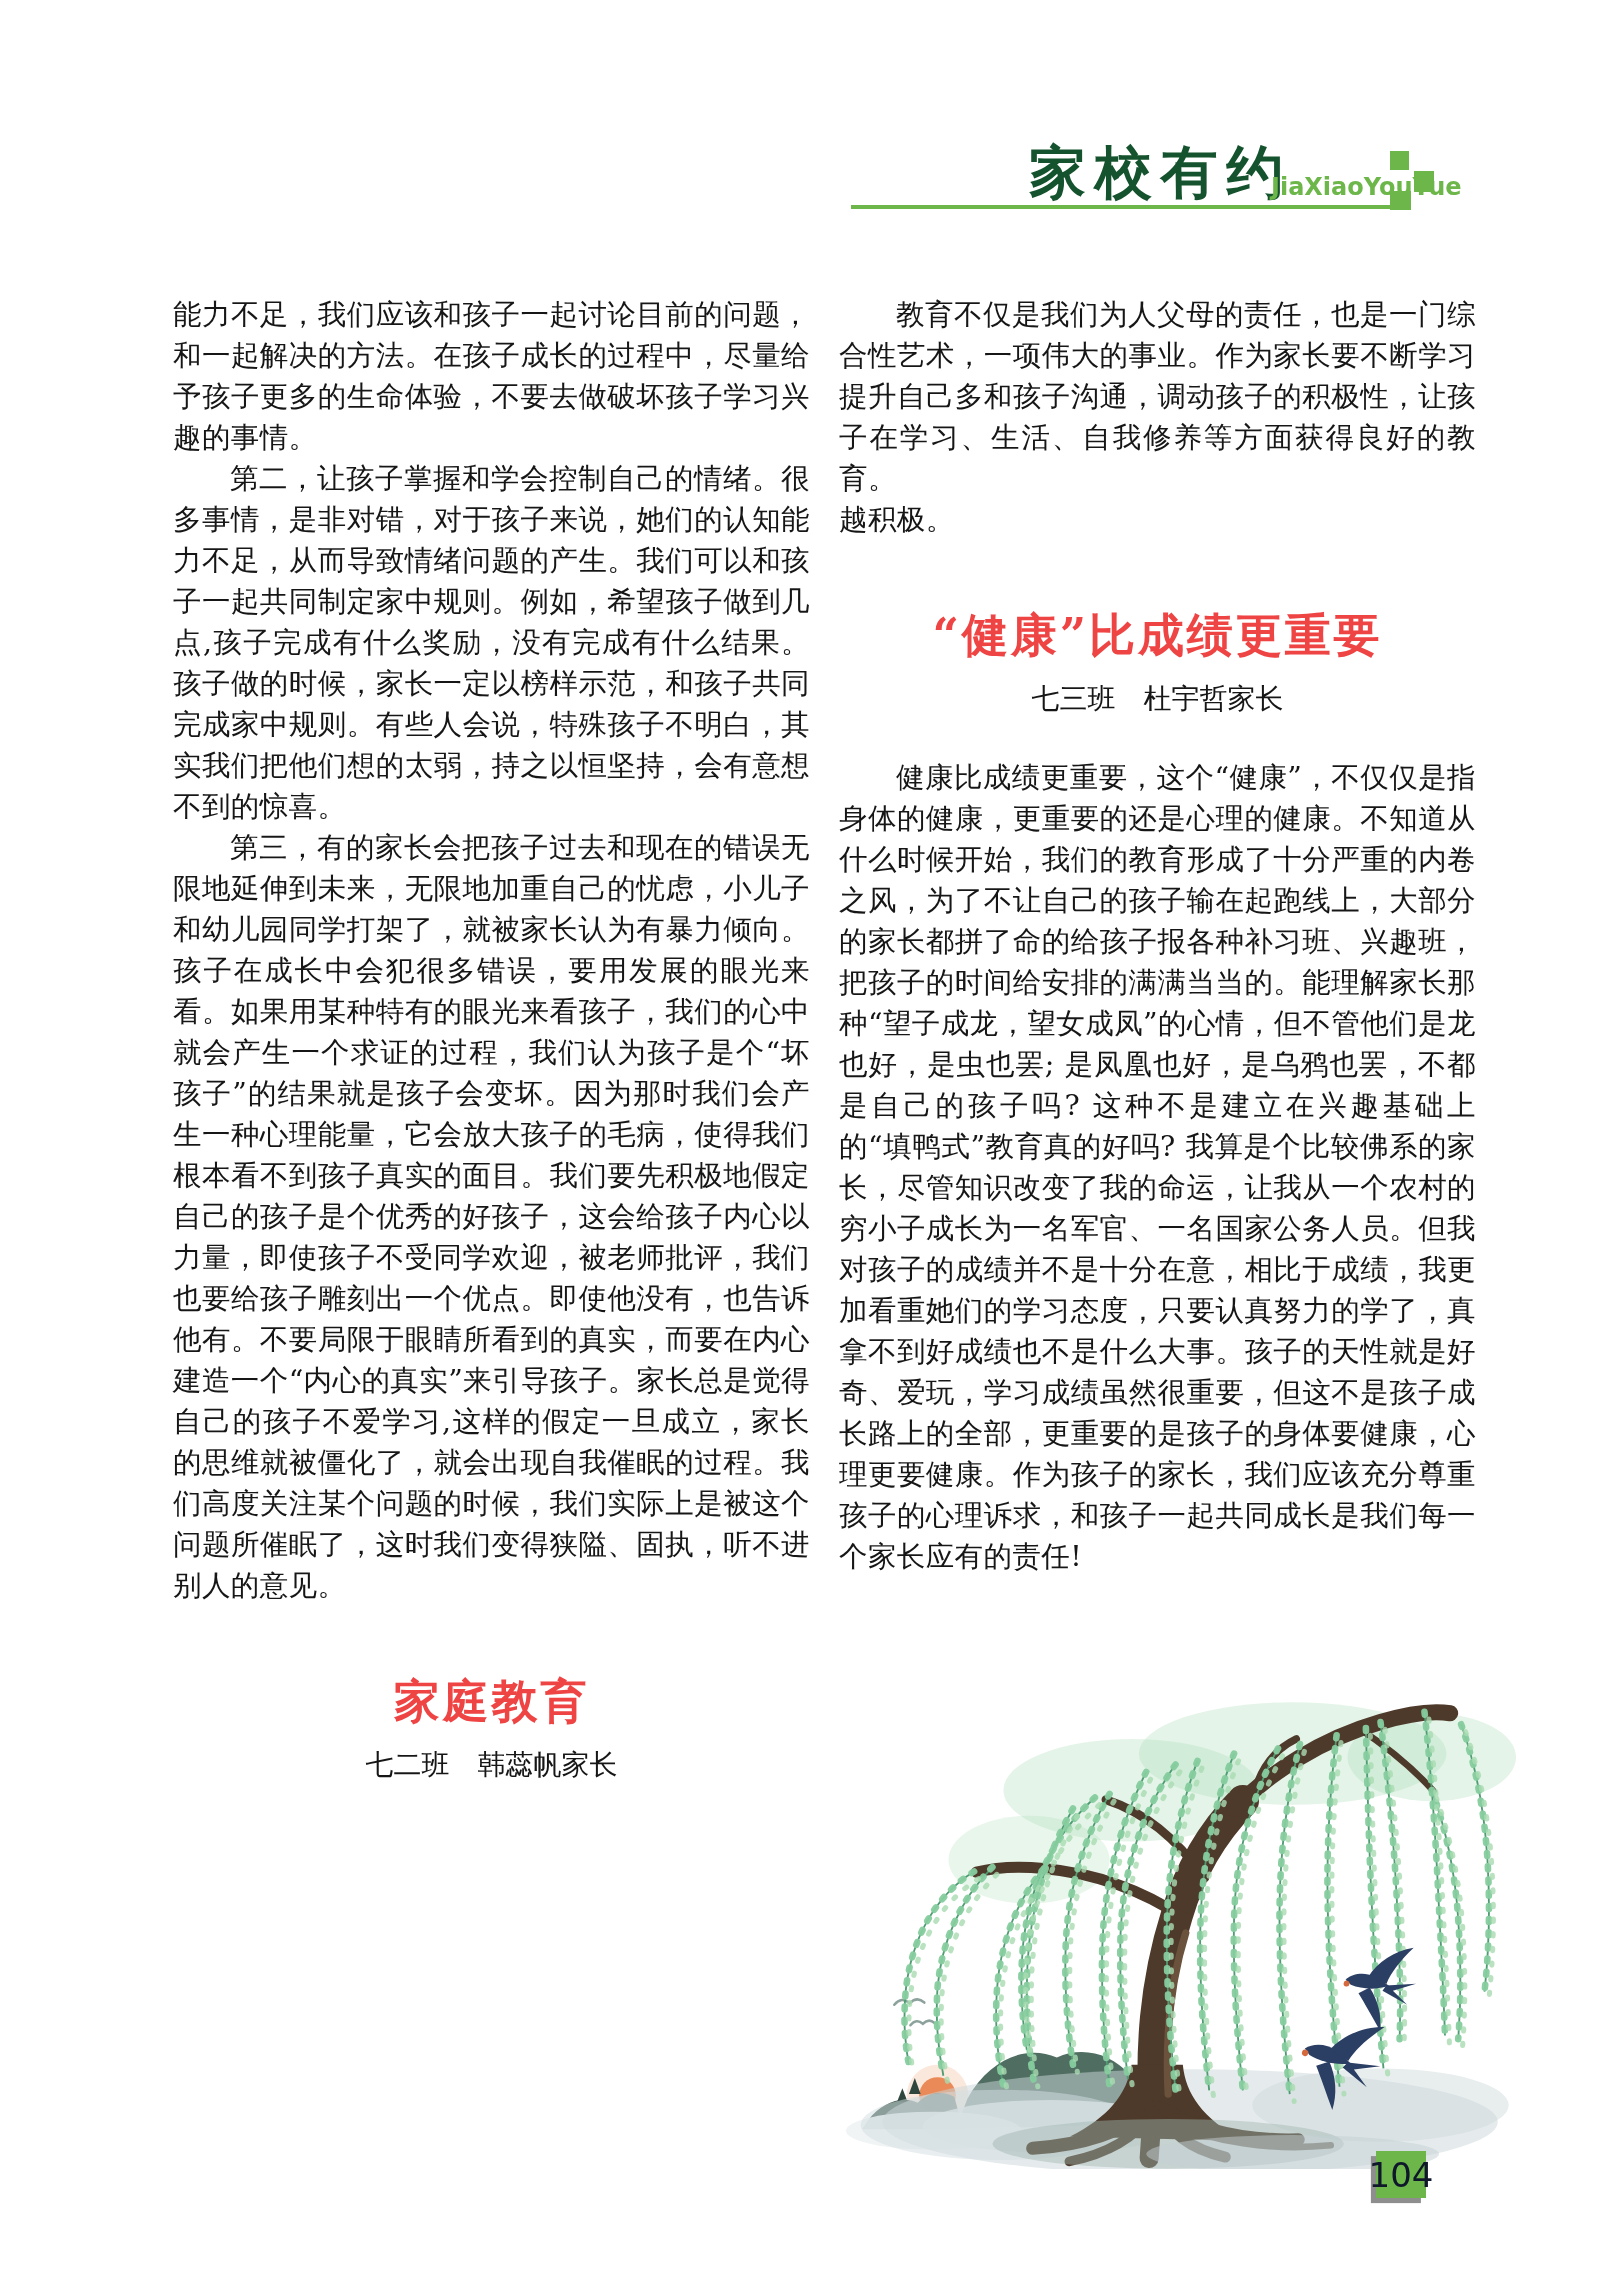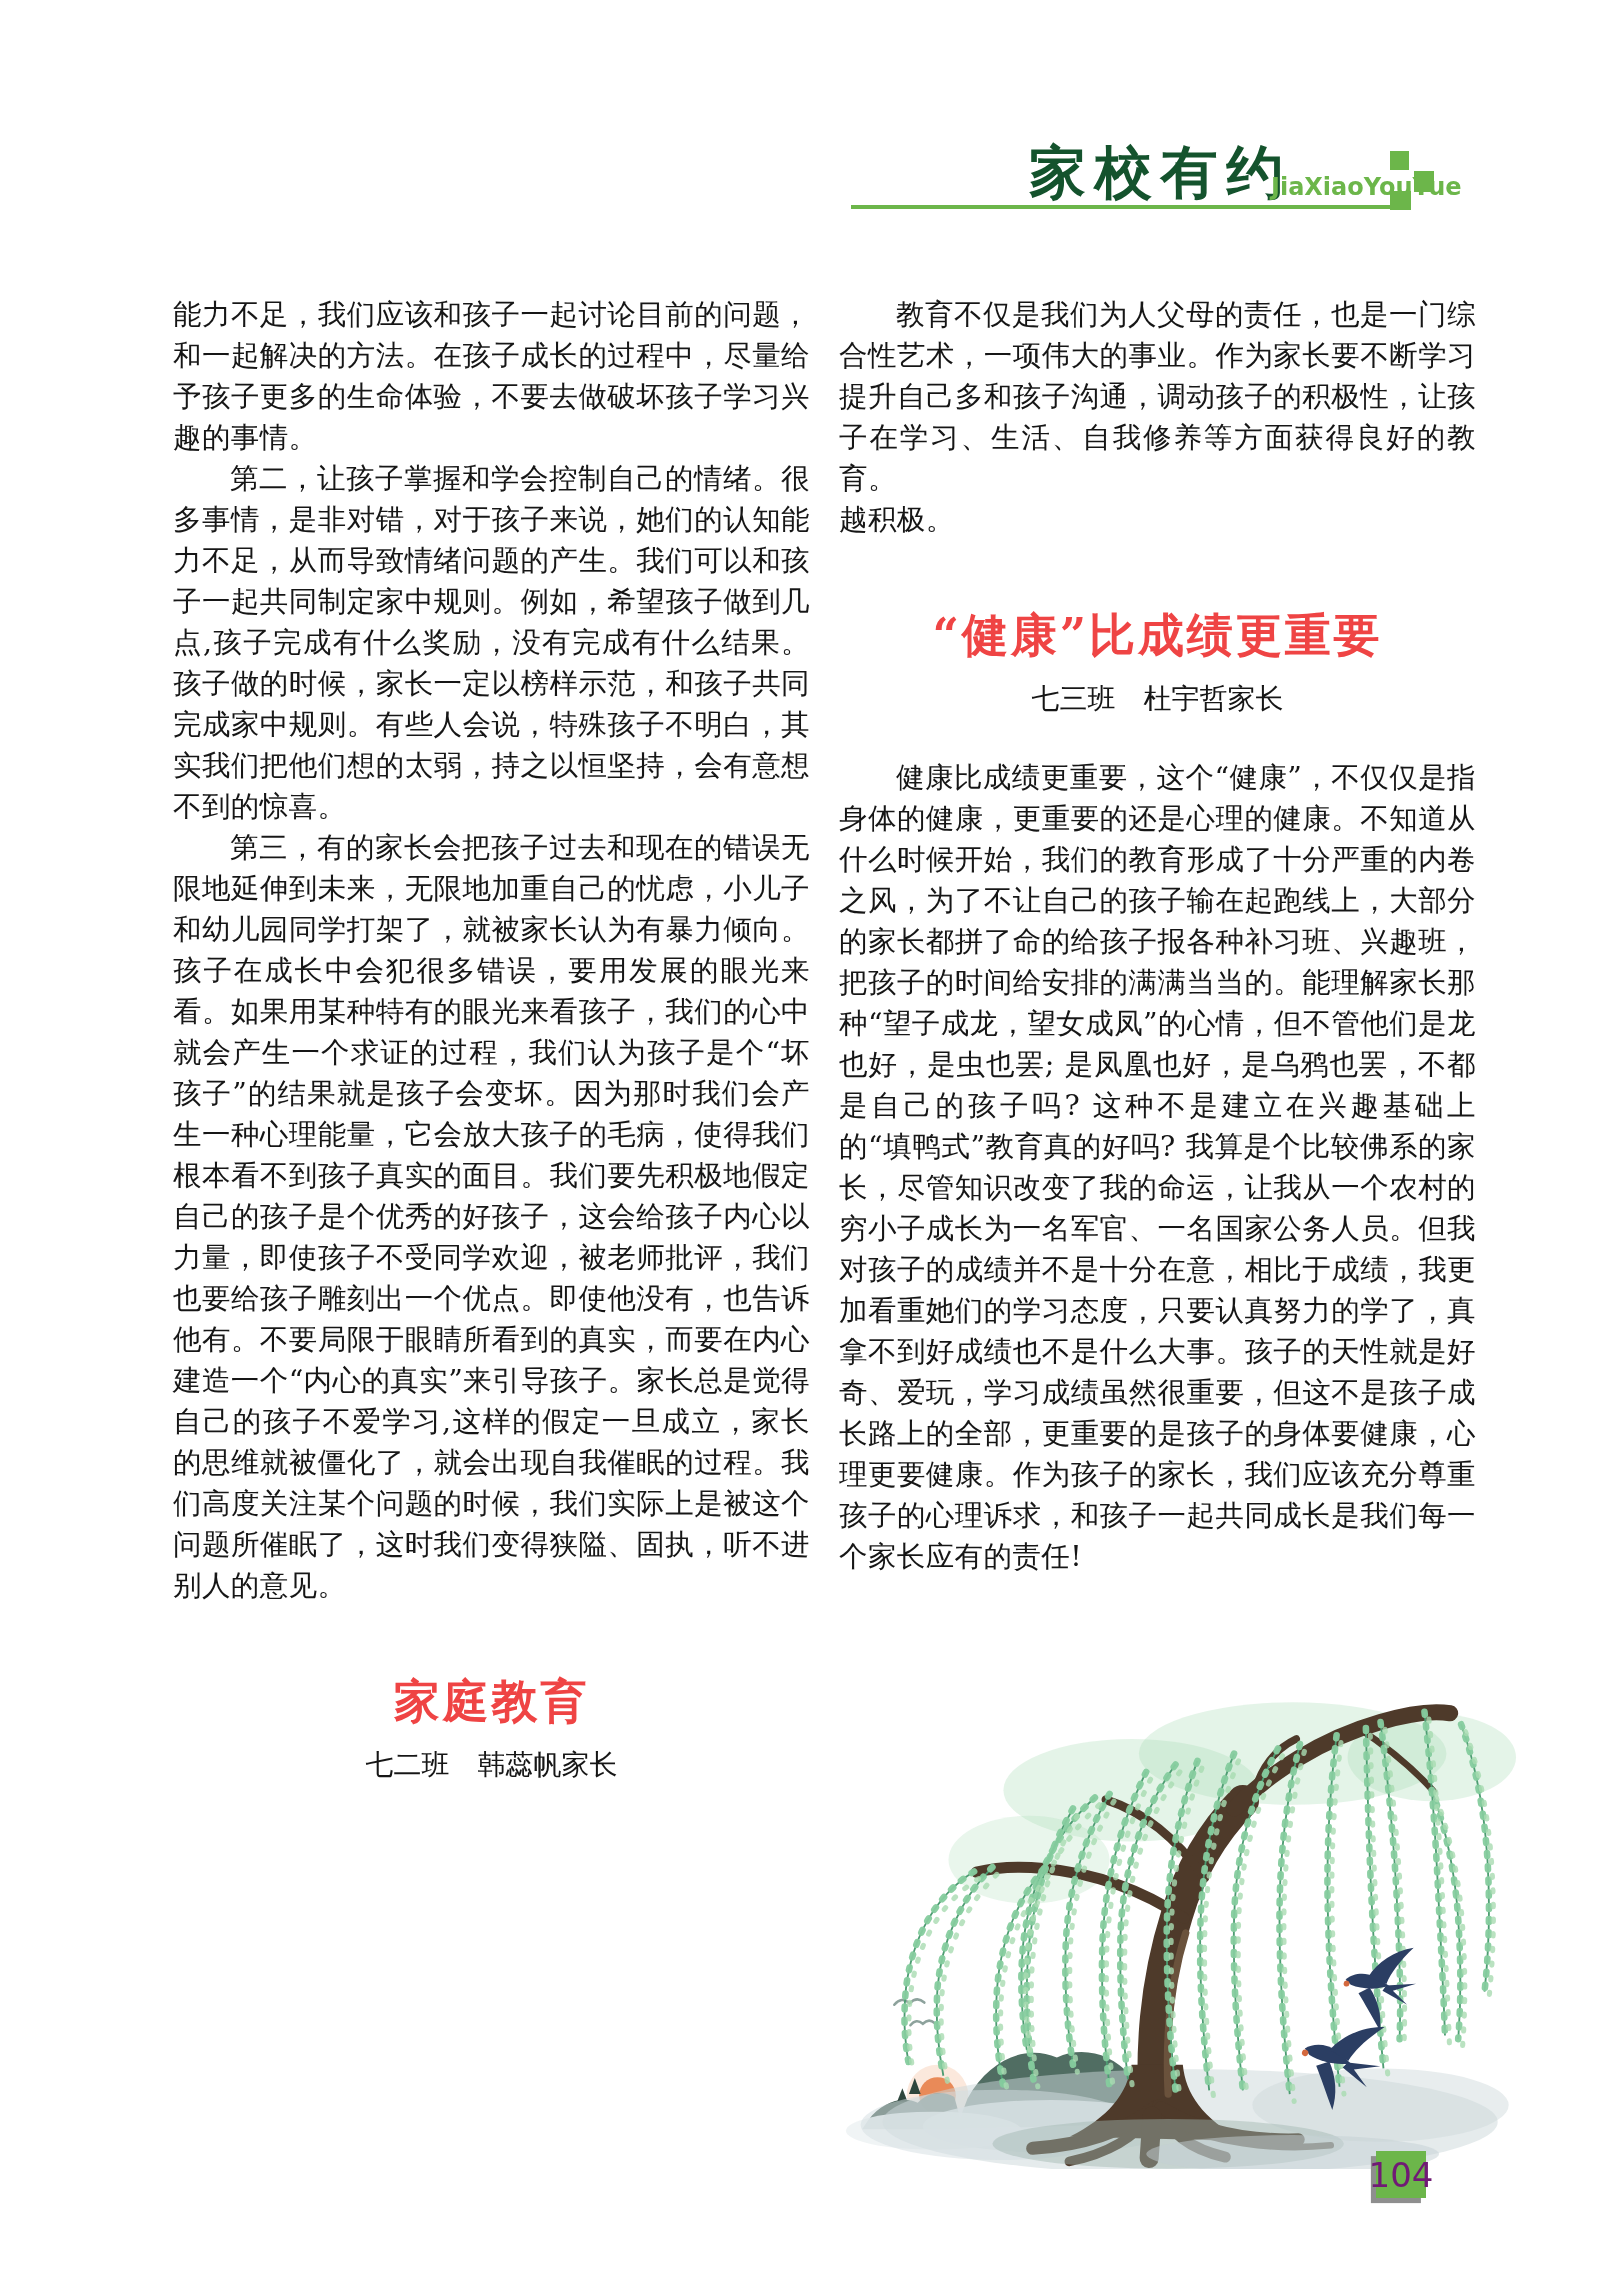--- a/index.html
+++ b/index.html
@@ -43,21 +43,21 @@
   .strand-leaves{stroke:#86cd9f;stroke-width:9;fill:none;stroke-dasharray:4 14;stroke-linecap:round;opacity:.95;}
   .strand-leaves2{stroke:#a9dcb2;stroke-width:7;fill:none;stroke-dasharray:3 17;stroke-linecap:round;opacity:.8;}
   .branch{stroke:#4e3a2a;fill:none;stroke-linecap:round;}
   .branch-light{stroke:#6a523c;fill:none;stroke-linecap:round;}
   
   .pagenum{
     position:absolute;left:1376px;top:2151px;width:50px;height:47px;background:#6cb64a;
     box-shadow:-5.1px 5.1px 0 #8e8e8e;display:flex;align-items:center;justify-content:center;
   }
   .pagenum span{
-    color:#701a75;font-size:34px;font-family:"DejaVu Sans","Liberation Sans",sans-serif;font-weight:400;
+    color:#0f172a;font-size:34px;font-family:"DejaVu Sans","Liberation Sans",sans-serif;font-weight:400;
   }
 </style>
 </head>
 <body>
 
 <div class="page">
 
   <div>
     <span class="logo-cn">家校有约</span>
     <span class="logo-py">JiaXiaoYouYue</span>

